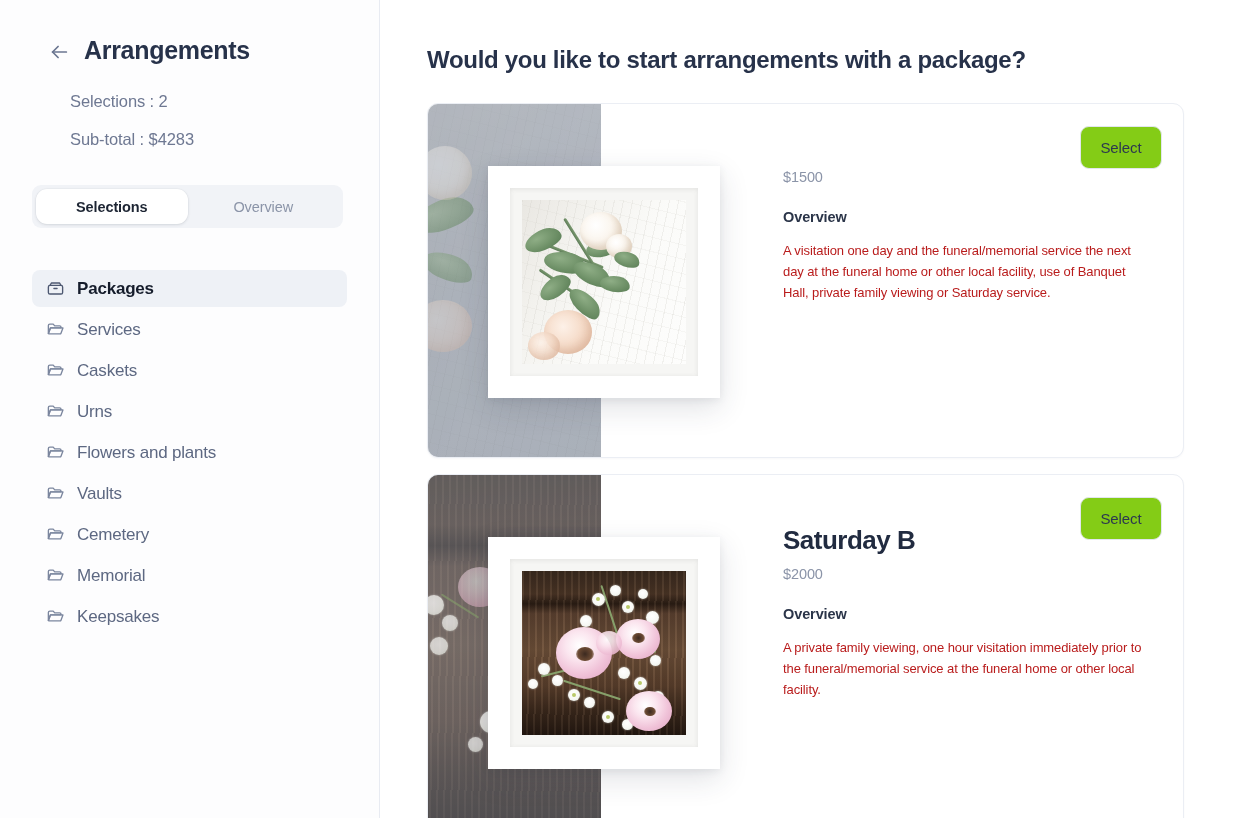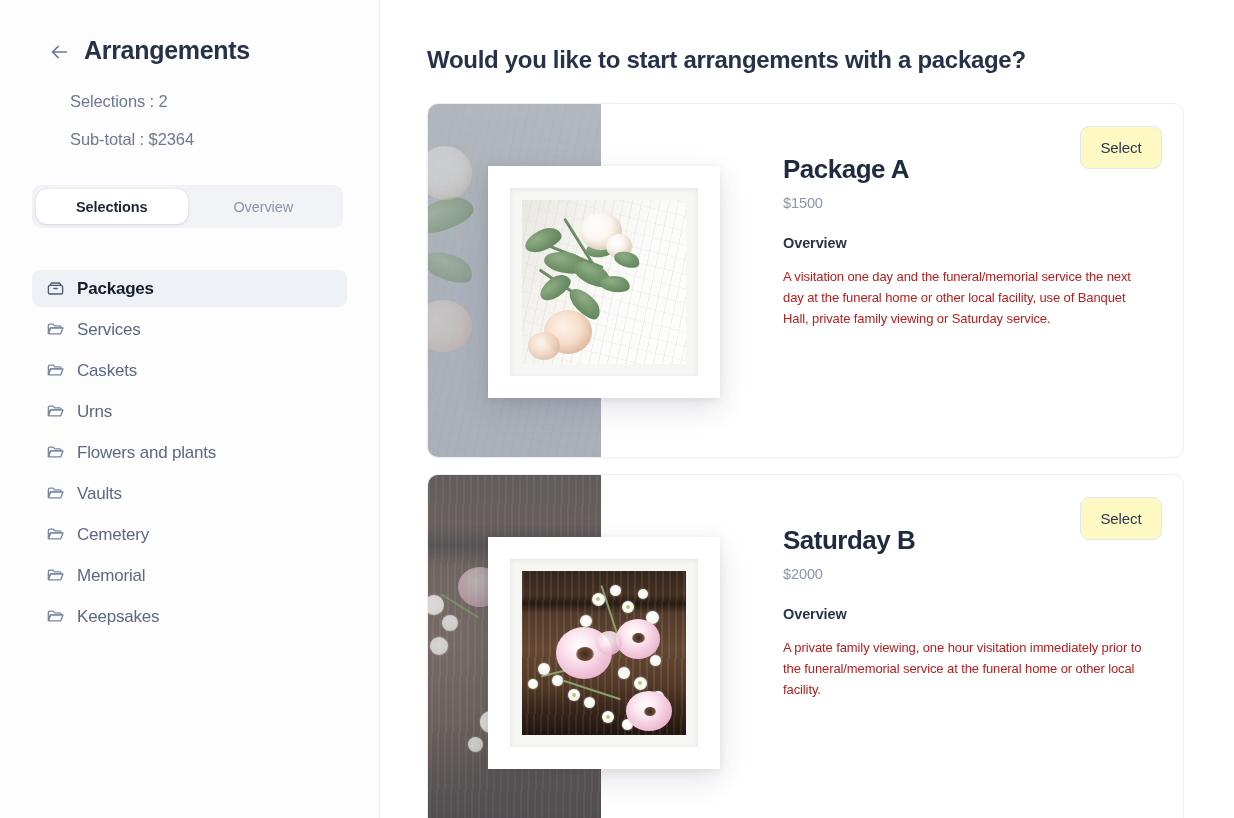--- a/index.html
+++ b/index.html
@@ -229,21 +229,21 @@
     position: relative;
     min-height: 355px;
   }
 
   .select-button {
     position: absolute;
     top: 22px;
     right: 21px;
     width: 82px;
     height: 43px;
-    background: #fef9c3;
+    background: #84cc16;
     border: 1px solid #e2e6ee;
     border-radius: 9px;
     font-size: 15px;
     color: #2c3away;
     color: #2c3850;
     cursor: pointer;
     font-family: inherit;
     letter-spacing: -0.1px;
     display: flex;
     align-items: center;
@@ -372,21 +372,21 @@
         <svg class="back-arrow" viewBox="0 0 24 24" fill="none" stroke="currentColor" stroke-width="1.9" stroke-linecap="round" stroke-linejoin="round">
           <line x1="20" y1="12" x2="5" y2="12"></line>
           <polyline points="11,18 5,12 11,6"></polyline>
         </svg>
       </span>
       <h1 class="sidebar-title">Arrangements</h1>
     </div>
 
     <div class="summary">
       <div class="summary-line">Selections : 2</div>
-      <div class="summary-line">Sub-total : $2364</div>
+      <div class="summary-line">Sub-total : $4283</div>
     </div>
 
     <div class="tab-group">
       <button class="tab active">Selections</button>
       <button class="tab">Overview</button>
     </div>
 
     <ul class="nav-list">
 
       <li class="nav-item active">
@@ -522,21 +522,20 @@
                 <div class="leaf" style="left:92px;top:52px;width:26px;height:15px;transform:rotate(18deg);"></div>
                 <div class="rose-blush" style="left:22px;top:110px;width:48px;height:44px;"></div>
                 <div class="rose-blush" style="left:6px;top:132px;width:32px;height:28px;opacity:.85;"></div>
               </div>
             </div>
           </div>
         </div>
 
         <div class="card-body">
           <button class="select-button">Select</button>
-          <h3 class="pkg-title">Package A</h3>
           <div class="pkg-price">$1500</div>
           <div class="pkg-overview-label">Overview</div>
           <p class="pkg-desc">A visitation one day and the funeral/memorial service the next day at the funeral home or other local facility, use of Banquet Hall, private family viewing or Saturday service.</p>
         </div>
       </section>
 
       <section class="card" style="height:355px;">
         <div class="card-media">
           <div class="backdrop" style="background:linear-gradient(160deg,#9aa1ad 0%,#8d95a3 40%,#868f9d 100%);">
             <div class="art artB-bg" style="opacity:0.55;"></div>

